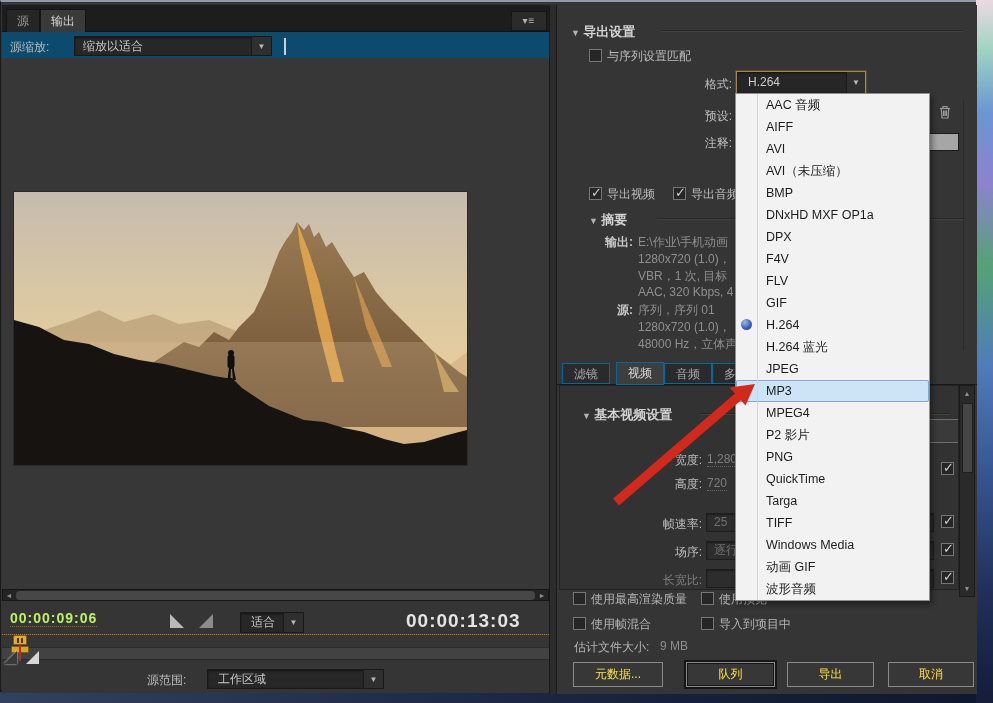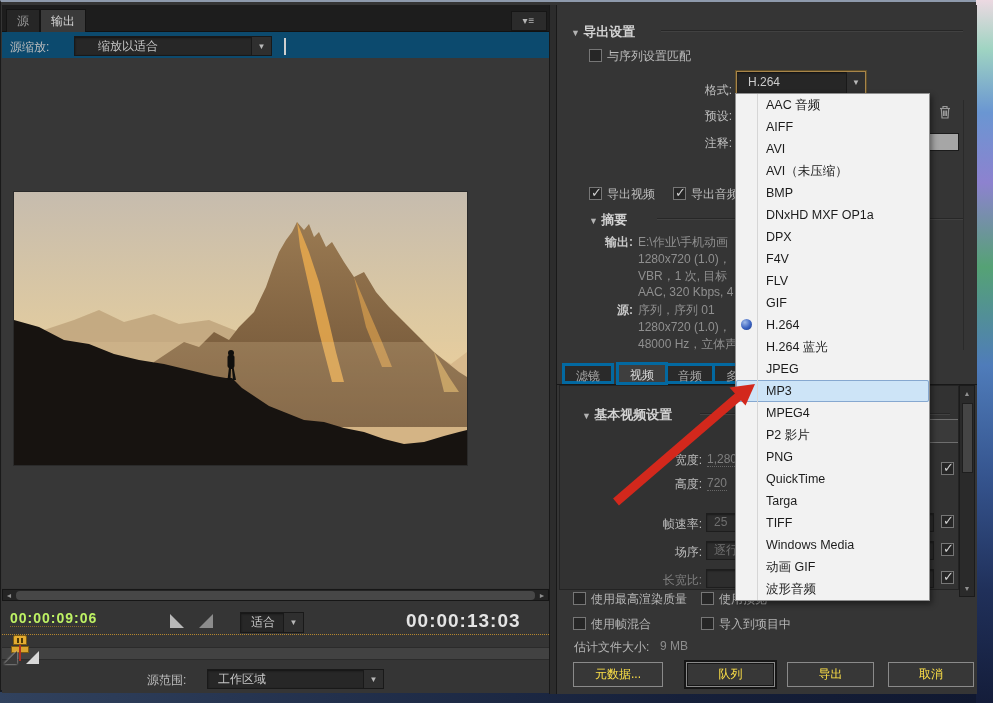--- a/index.html
+++ b/index.html
@@ -22,21 +22,21 @@
   
   #tabstrip { left:1px; top:3px; width:547px; height:27px; background:#1d1d1d; border-bottom:1px solid #121212; }
   .mon-tab { position:absolute; top:4px; height:23px; padding:0 10px; line-height:22px; font-size:12px;
     background:#262626; color:#9a9a9a; border:1px solid #141414; border-bottom:none; }
   .mon-tab.active { background:#3a3a3a; color:#d6d6d6; }
   #panel-menu { left:509px; top:6px; width:36px; height:20px; background:#2b2b2b; border:1px solid #161616;
     color:#b5b5b5; text-align:center; line-height:18px; font-size:10px; letter-spacing:1px; }
   #scalerow { left:1px; top:30px; width:547px; height:26px; background:#0c4a6e; }
   #scale-label { left:8px; top:7px; color:#bdbdbd; }
   .ddbox { background:#272727; border:1px solid #191919; color:#c6c6c6; box-shadow:inset 0 1px 2px rgba(0,0,0,.5); }
-  #scale-dd { left:72px; top:4px; width:198px; height:20px; line-height:18px; padding-left:23px; }
+  #scale-dd { left:72px; top:4px; width:198px; height:20px; line-height:18px; padding-left:8px; }
   .dd-arrow { position:absolute; right:0; top:0; bottom:0; width:20px; border-left:1px solid #191919;
     color:#b9b9b9; font-size:8px; text-align:center; line-height:19px; background:#2f2f2f; }
   #caret-sep { left:283px; top:36px; width:2px; height:17px; background:#cfcfcf; }
 
   #monitor { left:1px; top:56px; width:547px; height:530px; background:#373737; }
   #preview { left:12px; top:134px; width:453px; height:273px; outline:1px solid #2a2a2a; }
 
   #hscroll { left:1px; top:587px; width:547px; height:12px; background:#242424; border:1px solid #161616; }
   #hscroll .thumb { position:absolute; left:13px; top:1px; width:519px; height:9px; background:#474747; border-radius:4px; }
   .scr-arr { position:absolute; top:0; width:12px; height:11px; color:#8f8f8f; font-size:7px; text-align:center; line-height:11px; }
@@ -74,40 +74,40 @@
   .sec-line { position:absolute; height:0; border-top:1px solid #272727; border-bottom:1px solid #414141; }
   .lbl { position:absolute; color:#bdbdbd; text-align:right; }
   .cb { position:absolute; width:13px; height:13px; background:#262626; border:1px solid #767676; }
   .cb.checked:after { content:"\2713"; position:absolute; left:1px; top:-3px; color:#cfcfcf; font-size:13px; font-weight:bold; }
   .cb-lab { position:absolute; color:#bdbdbd; }
 
   #es-header { left:14px; top:18px; }
   #es-line { left:104px; top:25px; width:302px; }
   #match-cb { left:32px; top:44px; }
   #match-lab { left:50px; top:43px; }
-  #fmt-label { right:245px; top:77px; }
+  #fmt-label { right:245px; top:71px; }
   #format-dd { left:179px; top:66px; width:130px; height:23px; line-height:21px; padding-left:11px;
     border:1px solid #a8854a; box-shadow:0 0 0 1px #5e4d28, inset 0 1px 2px rgba(0,0,0,.6); background:#262626; color:#cccccc; }
   #format-dd .dd-arrow { width:19px; line-height:21px; }
   #preset-label { right:245px; top:103px; }
   #trash { left:380px; top:99px; width:16px; height:16px; color:#9a9a9a; }
   #comment-label { right:245px; top:130px; }
   #comment-stub { left:180px; top:128px; width:222px; height:18px; background:#a6a6a6; border:1px solid #1c1c1c; }
   #outname-label { right:245px; top:158px; }
   #expvid-cb { left:32px; top:182px; } #expvid-lab { left:50px; top:181px; }
   #expaud-cb { left:116px; top:182px; } #expaud-lab { left:134px; top:181px; }
   #sum-header { left:32px; top:206px; }
   #sum-line { left:100px; top:213px; width:306px; }
   .sum-lab { position:absolute; color:#c9c9c9; font-weight:bold; text-align:right; }
   .sum-val { position:absolute; color:#8f8f8f; }
   #vline-right { left:406px; top:95px; width:1px; height:250px; background:#2a2a2a; }
 
   
   .etab { position:absolute; top:358px; height:21px; padding:0 11px; line-height:20px;
-    background:#2a2a2a; color:#a8a8a8; border:3px solid #0369a1; }
+    background:#2a2a2a; color:#a8a8a8; border:1px solid #0369a1; }
   .etab.active { top:357px; height:23px; background:#3e3e3e; color:#dadada; z-index:2; }
   #etab-line { left:0; top:379px; width:420px; border-top:1px solid #181818; border-bottom:none; }
 
   
   #vp { left:2px; top:380px; width:400px; height:205px; background:#323232; border:1px solid #232323; overflow:hidden; }
   #bvs-header { position:absolute; left:22px; top:20px; }
   #bvs-line { left:140px; top:27px; width:250px; }
   #match-src-btn { position:absolute; left:304px; top:33px; width:96px; height:24px; background:#3a3a3a;
     border:1px solid #6e6e6e; color:#c6c6c6; text-align:center; line-height:22px; }
   .fld-lab { position:absolute; color:#bdbdbd; text-align:right; width:80px; }

